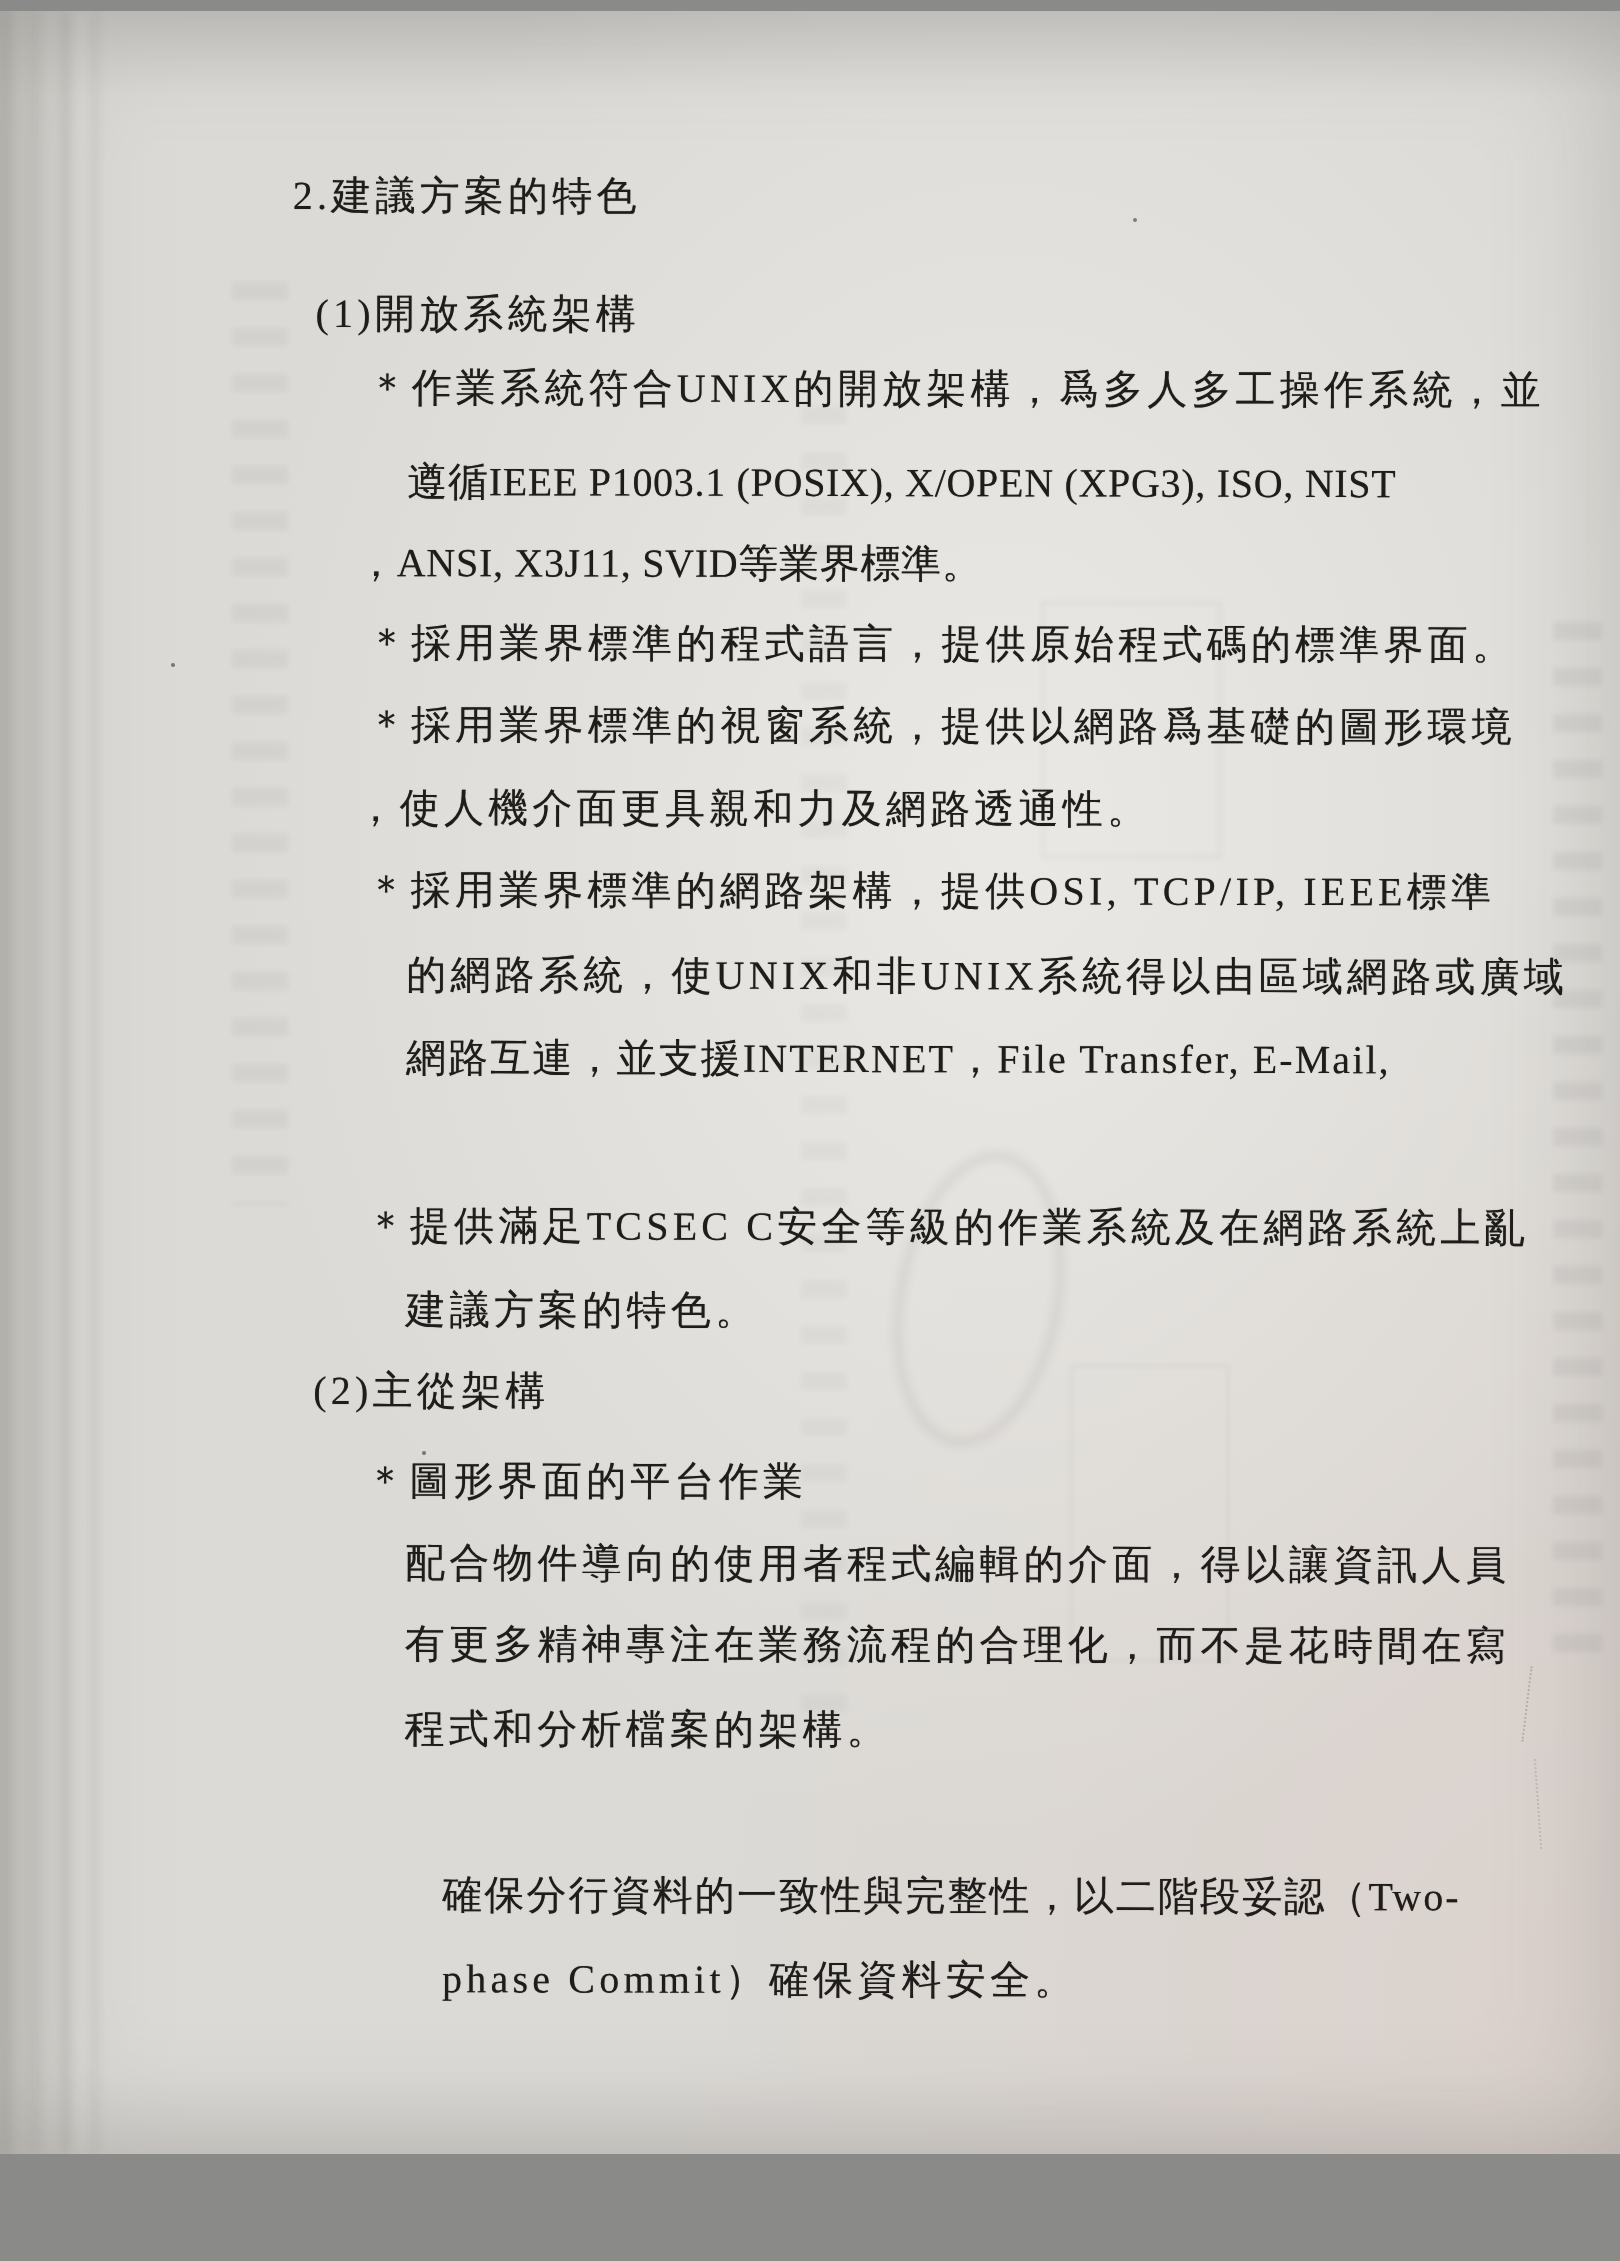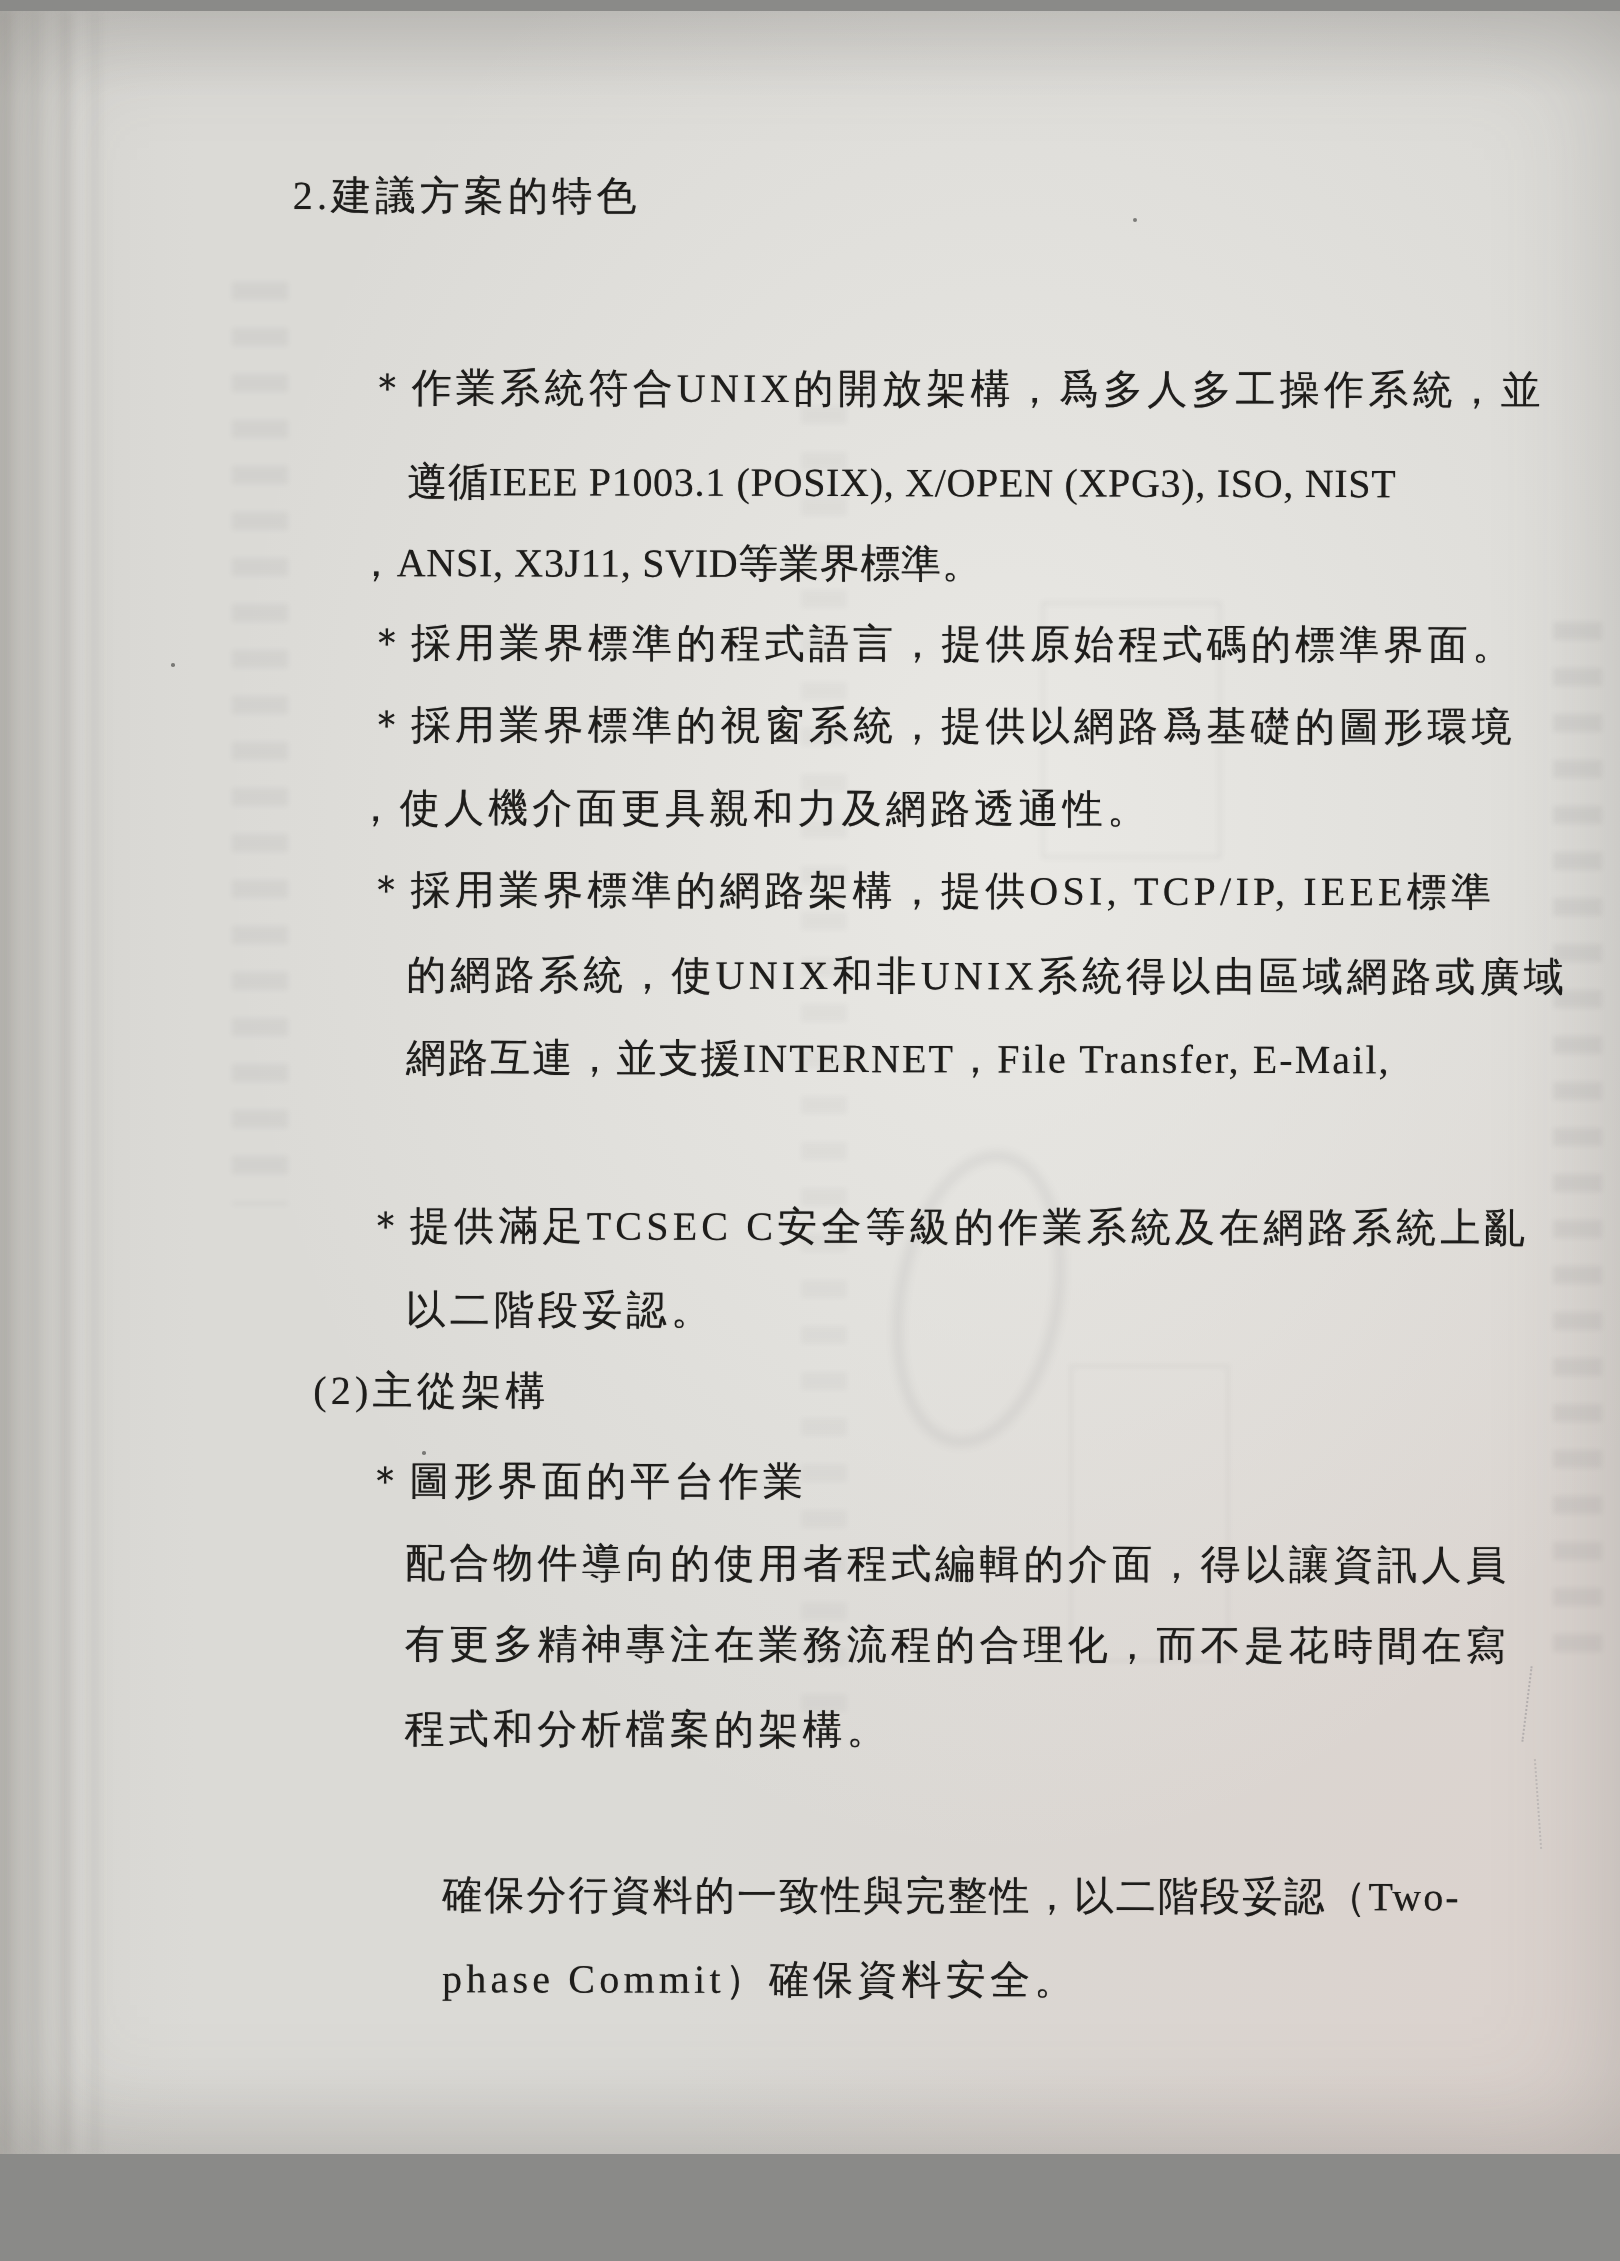--- a/index.html
+++ b/index.html
@@ -83,31 +83,32 @@
 
   <div class="smudge" style="left:1526px;top:1655px;height:76px;transform:rotate(7deg);"></div>
   <div class="smudge" style="left:1537px;top:1748px;height:90px;transform:rotate(-4deg);opacity:.22;"></div>
 
   <div class="speck" style="left:1133px;top:207px;"></div>
   <div class="speck" style="left:171px;top:652px;width:3.5px;height:3.5px;"></div>
   <div class="speck" style="left:422px;top:1440px;width:3.5px;height:3.5px;"></div>
 
   <div class="text-layer">
     <div class="line" style="left:291px;top:158px;">2.建議方案的特色</div>
+    <div class="line" style="left:314px;top:276px;">(1)開放系統架構</div>
     <div class="line" style="left:366px;top:350px;">＊作業系統符合UNIX的開放架構，爲多人多工操作系統，並</div>
     <div class="line sp1" style="left:406px;top:444px;">遵循IEEE P1003.1 (POSIX), X/OPEN (XPG3), ISO, NIST</div>
     <div class="line sp1" style="left:355px;top:525px;">，ANSI, X3J11, SVID等業界標準。</div>
     <div class="line" style="left:366px;top:605px;">＊採用業界標準的程式語言，提供原始程式碼的標準界面。</div>
     <div class="line" style="left:366px;top:687px;">＊採用業界標準的視窗系統，提供以網路爲基礎的圖形環境</div>
     <div class="line" style="left:355px;top:770px;">，使人機介面更具親和力及網路透通性。</div>
     <div class="line" style="left:366px;top:852px;">＊採用業界標準的網路架構，提供OSI, TCP/IP, IEEE標準</div>
     <div class="line" style="left:406px;top:937px;">的網路系統，使UNIX和非UNIX系統得以由區域網路或廣域</div>
     <div class="line sp3" style="left:406px;top:1020px;">網路互連，並支援INTERNET，File Transfer, E-Mail,</div>
     <div class="line" style="left:366px;top:1188px;">＊提供滿足TCSEC C安全等級的作業系統及在網路系統上亂</div>
-    <div class="line" style="left:406px;top:1272px;">以二階段妥認。</div>
+    <div class="line" style="left:406px;top:1272px;">建議方案的特色。</div>
     <div class="line" style="left:314px;top:1353px;">(2)主從架構</div>
     <div class="line" style="left:366px;top:1443px;font-family:Liberation Serif, serif;">＊圖形界面的平台作業</div>
     <div class="line" style="left:406px;top:1525px;">配合物件導向的使用者程式編輯的介面，得以讓資訊人員</div>
     <div class="line" style="left:406px;top:1606px;">有更多精神專注在業務流程的合理化，而不是花時間在寫</div>
     <div class="line" style="left:406px;top:1691px;">程式和分析檔案的架構。</div>
     <div class="line sp3" style="left:444px;top:1857px;">確保分行資料的一致性與完整性，以二階段妥認（Two-</div>
     <div class="line" style="left:444px;top:1941px;">phase Commit）確保資料安全。</div>
 
     <div class="page-num" style="left:803px;top:2145px;">128</div>
   </div>

